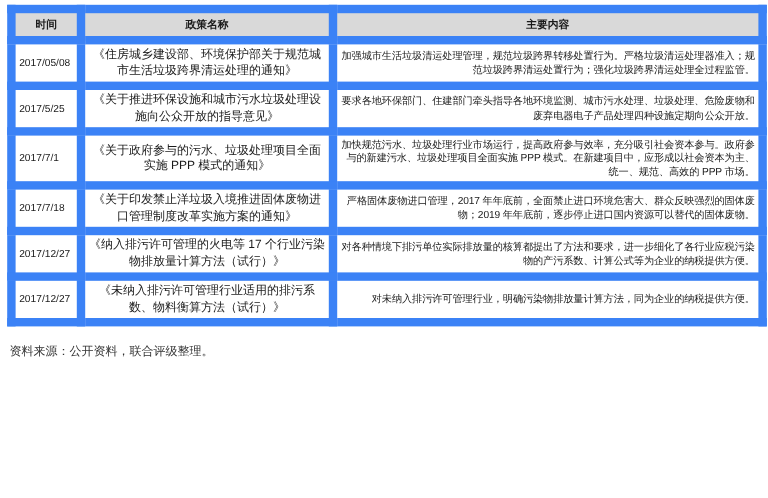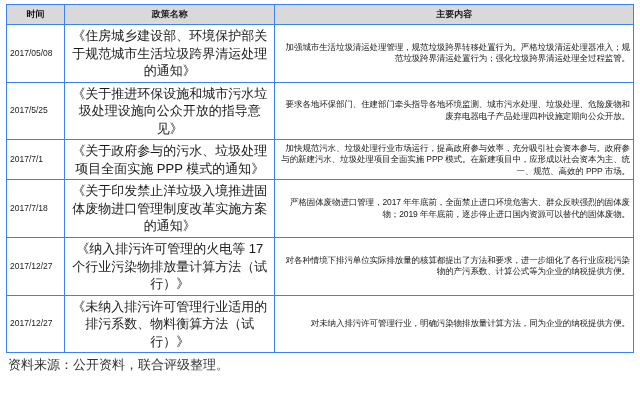--- a/index.html
+++ b/index.html
@@ -23,21 +23,21 @@
   }
   table.policy-table {
     width: 628px;
     border-collapse: collapse;
     table-layout: fixed;
     font-size: 8.5px;
     line-height: 1.35;
   }
   table.policy-table th,
   table.policy-table td {
-    border: 1px solid #3b82f6;
+    border: 7px solid #3b82f6;
     vertical-align: middle;
     padding: 2px 3px;
   }
   thead th {
     background: #d9d9d9;
     font-weight: bold;
     text-align: center;
     font-size: 9px;
     height: 15px;
     padding: 1px 2px;
@@ -45,30 +45,30 @@
   col.c-date { width: 58px; }
   col.c-name { width: 210px; }
   col.c-content { width: 358px; }
 
   td.date {
     font-size: 8.5px;
     white-space: nowrap;
   }
   td.name {
     text-align: center;
-    font-size: 13px;
+    font-size: 10px;
   }
   td.content {
     text-align: right;
     font-size: 8.5px;
     letter-spacing: -0.1px;
   }
   .source {
-    margin-top: 3px;
-    font-size: 13px;
+    margin-top: 14px;
+    font-size: 10px;
     color: #333;
     padding-left: 2px;
   }
 </style>
 </head>
 <body>
 
 <div class="wrap">
   <table class="policy-table">
     <colgroup>

